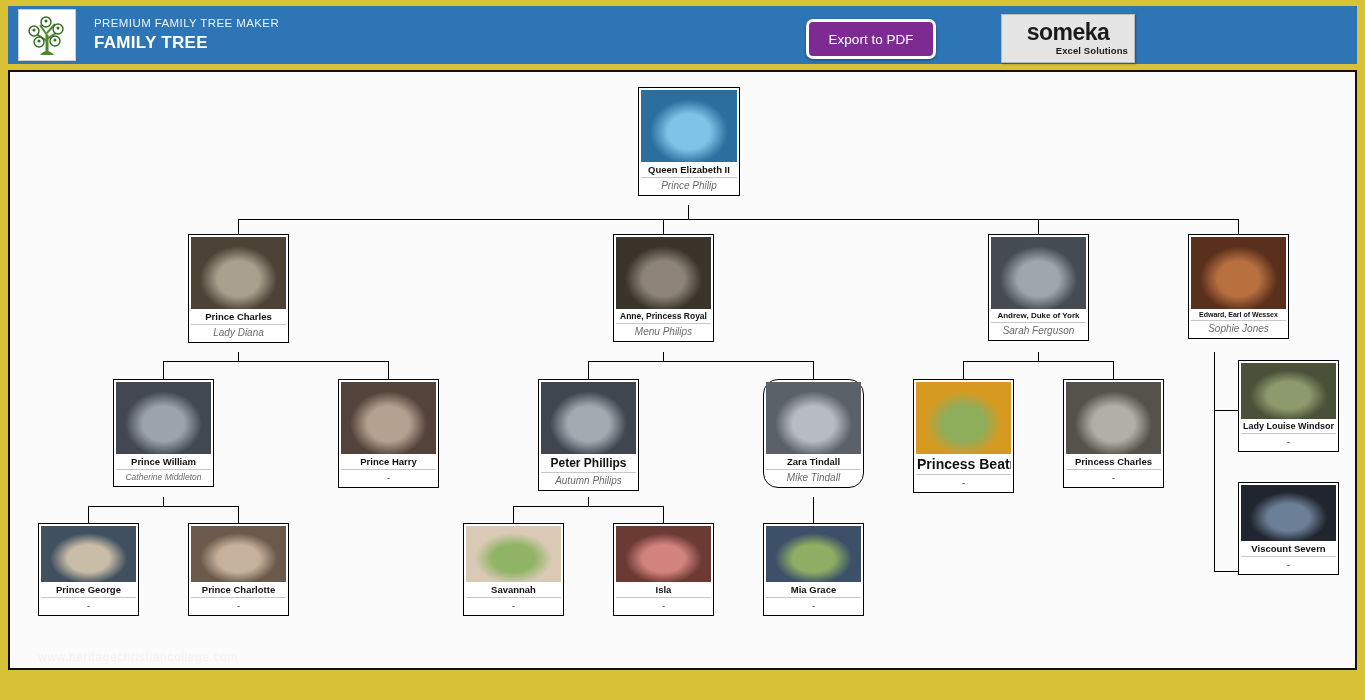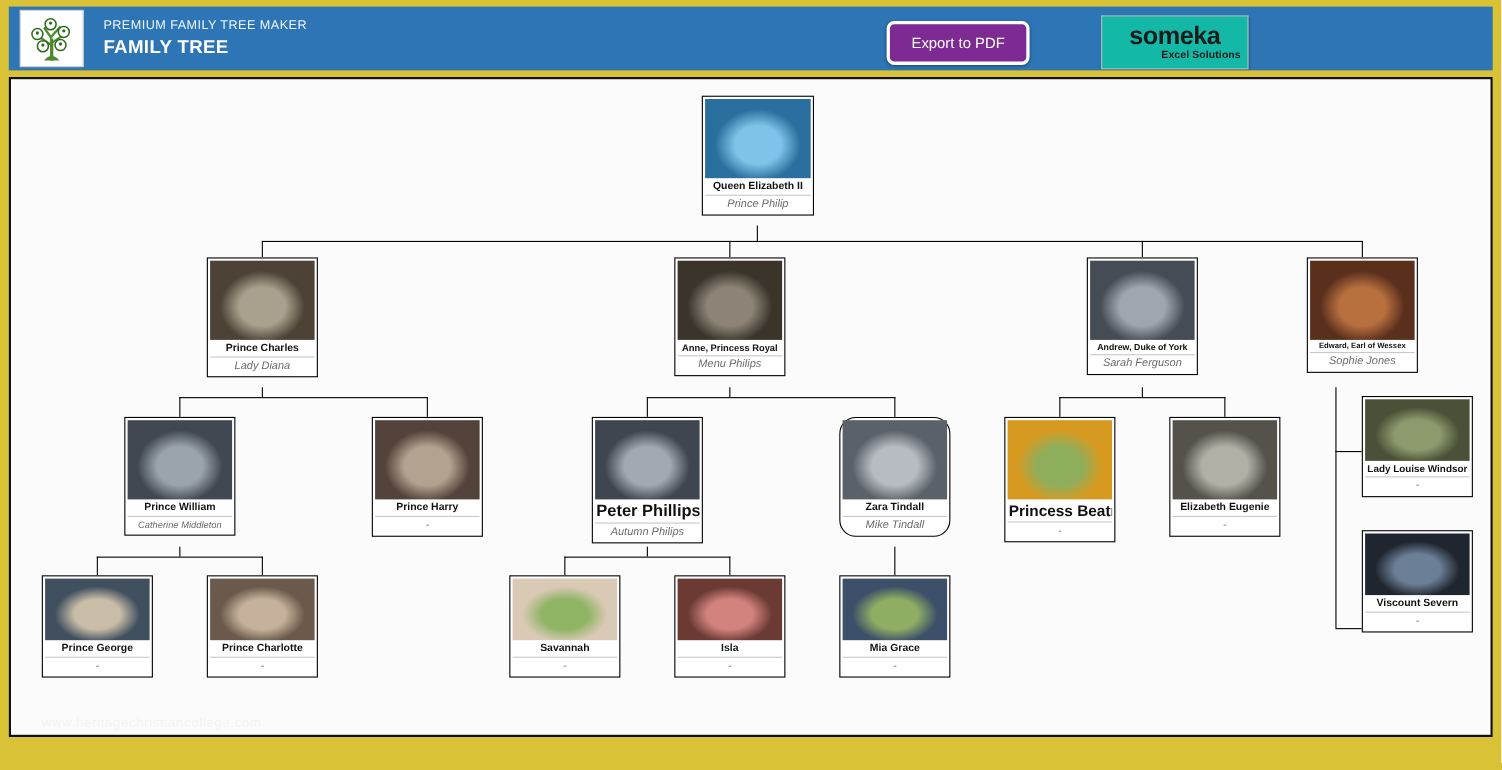--- a/index.html
+++ b/index.html
@@ -87,21 +87,21 @@
     color: #ffffff;
     font-size: 13.5px;
     display: flex; align-items: center; justify-content: center;
     cursor: pointer;
   }
 
   #someka-logo {
     position: absolute;
     left: 993px; top: 8px;
     width: 134px; height: 49px;
-    background: #14b8a6;
+    background: #e5e5e5;
     border: 1px solid #b8b8b8;
     box-shadow: 1px 1px 2px rgba(0,0,0,.3);
     display: flex; flex-direction: column;
     align-items: center; justify-content: center;
   }
   #someka-word {
     font-size: 23px; font-weight: bold;
     color: #1b1b1b; letter-spacing: -.5px; line-height: 23px;
   }
   #someka-sub {
@@ -279,36 +279,36 @@
           <div class="name" style="font-size: 9.5px;">Prince William</div>
           <div class="spouse" style="font-size: 8.5px;">Catherine Middleton</div>
         </div>
         <div class="card" style="left: 328px; top: 307px; width: 101px;">
           <div class="photo" style="height: 72px; background: radial-gradient(52% 58% at 50% 58%, rgb(180, 162, 144) 0%, rgb(180, 162, 144) 42%, rgb(83, 67, 58) 78%, rgb(83, 67, 58) 100%);"></div>
           <div class="name" style="font-size: 9.5px;">Prince Harry</div>
           <div class="spouse" style="font-size: 10px;">-</div>
         </div>
         <div class="card" style="left: 528px; top: 307px; width: 101px;">
           <div class="photo" style="height: 72px; background: radial-gradient(52% 58% at 50% 58%, rgb(163, 169, 176) 0%, rgb(163, 169, 176) 42%, rgb(63, 70, 80) 78%, rgb(63, 70, 80) 100%);"></div>
-          <div class="name" style="font-size: 15px;">Peter Phillips</div>
+          <div class="name" style="font-size: 12px;">Peter Phillips</div>
           <div class="spouse" style="font-size: 10px;">Autumn Philips</div>
         </div>
         <div class="card" style="left: 753px; top: 307px; width: 101px; border-radius: 15px;">
           <div class="photo" style="height: 72px; background: radial-gradient(52% 58% at 50% 58%, rgb(182, 188, 194) 0%, rgb(182, 188, 194) 42%, rgb(90, 97, 104) 78%, rgb(90, 97, 104) 100%);"></div>
           <div class="name" style="font-size: 9.5px;">Zara Tindall</div>
           <div class="spouse" style="font-size: 10px;">Mike Tindall</div>
         </div>
         <div class="card" style="left: 903px; top: 307px; width: 101px;">
           <div class="photo" style="height: 72px; background: radial-gradient(52% 58% at 50% 58%, rgb(143, 174, 92) 0%, rgb(143, 174, 92) 42%, rgb(215, 154, 33) 78%, rgb(215, 154, 33) 100%);"></div>
           <div class="name" style="font-size: 14px;">Princess Beatrice</div>
           <div class="spouse" style="font-size: 10px;">-</div>
         </div>
         <div class="card" style="left: 1053px; top: 307px; width: 101px;">
           <div class="photo" style="height: 72px; background: radial-gradient(52% 58% at 50% 58%, rgb(178, 176, 166) 0%, rgb(178, 176, 166) 42%, rgb(85, 82, 75) 78%, rgb(85, 82, 75) 100%);"></div>
-          <div class="name" style="font-size: 9.5px;">Elizabeth Eugenie</div>
+          <div class="name" style="font-size: 9.5px;">Princess Charles</div>
           <div class="spouse" style="font-size: 10px;">-</div>
         </div>
         <div class="card" style="left: 1228px; top: 288px; width: 101px;">
           <div class="photo" style="height: 56px; background: radial-gradient(52% 58% at 50% 58%, rgb(141, 154, 109) 0%, rgb(141, 154, 109) 42%, rgb(74, 81, 56) 78%, rgb(74, 81, 56) 100%);"></div>
           <div class="name" style="font-size: 9px;">Lady Louise Windsor</div>
           <div class="spouse" style="font-size: 10px;">-</div>
         </div>
         <div class="card" style="left: 1228px; top: 410px; width: 101px;">
           <div class="photo" style="height: 56px; background: radial-gradient(52% 58% at 50% 58%, rgb(107, 127, 150) 0%, rgb(107, 127, 150) 42%, rgb(32, 38, 47) 78%, rgb(32, 38, 47) 100%);"></div>
           <div class="name" style="font-size: 9.5px;">Viscount Severn</div>

